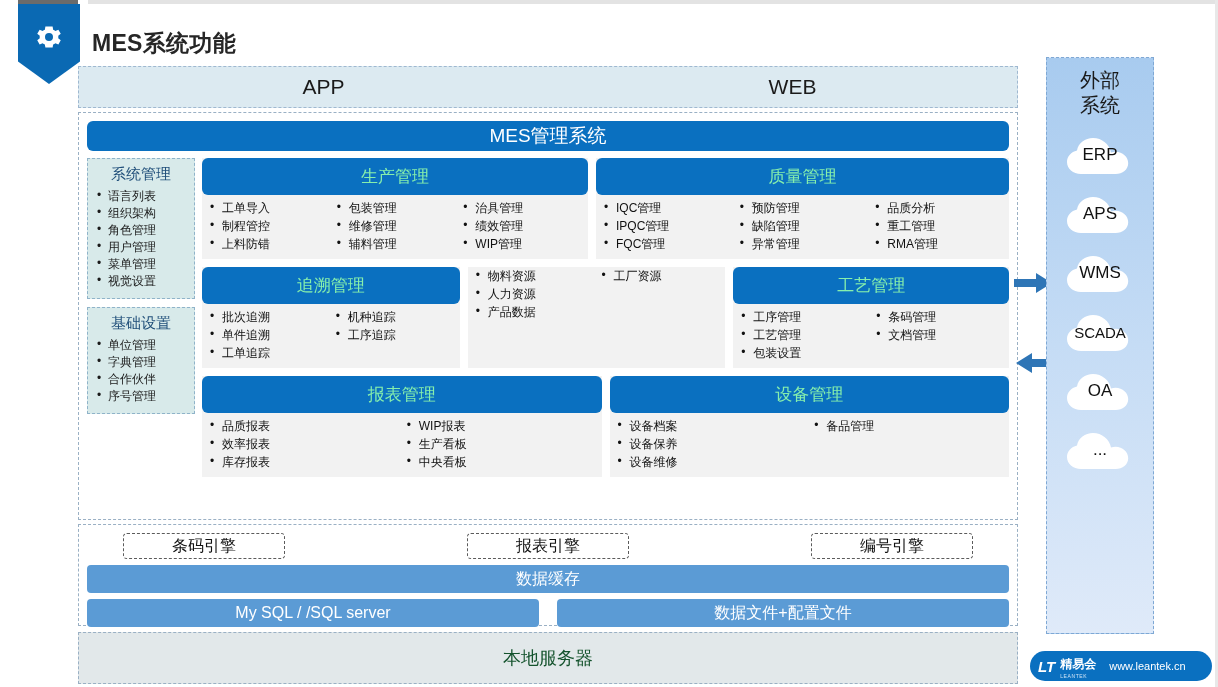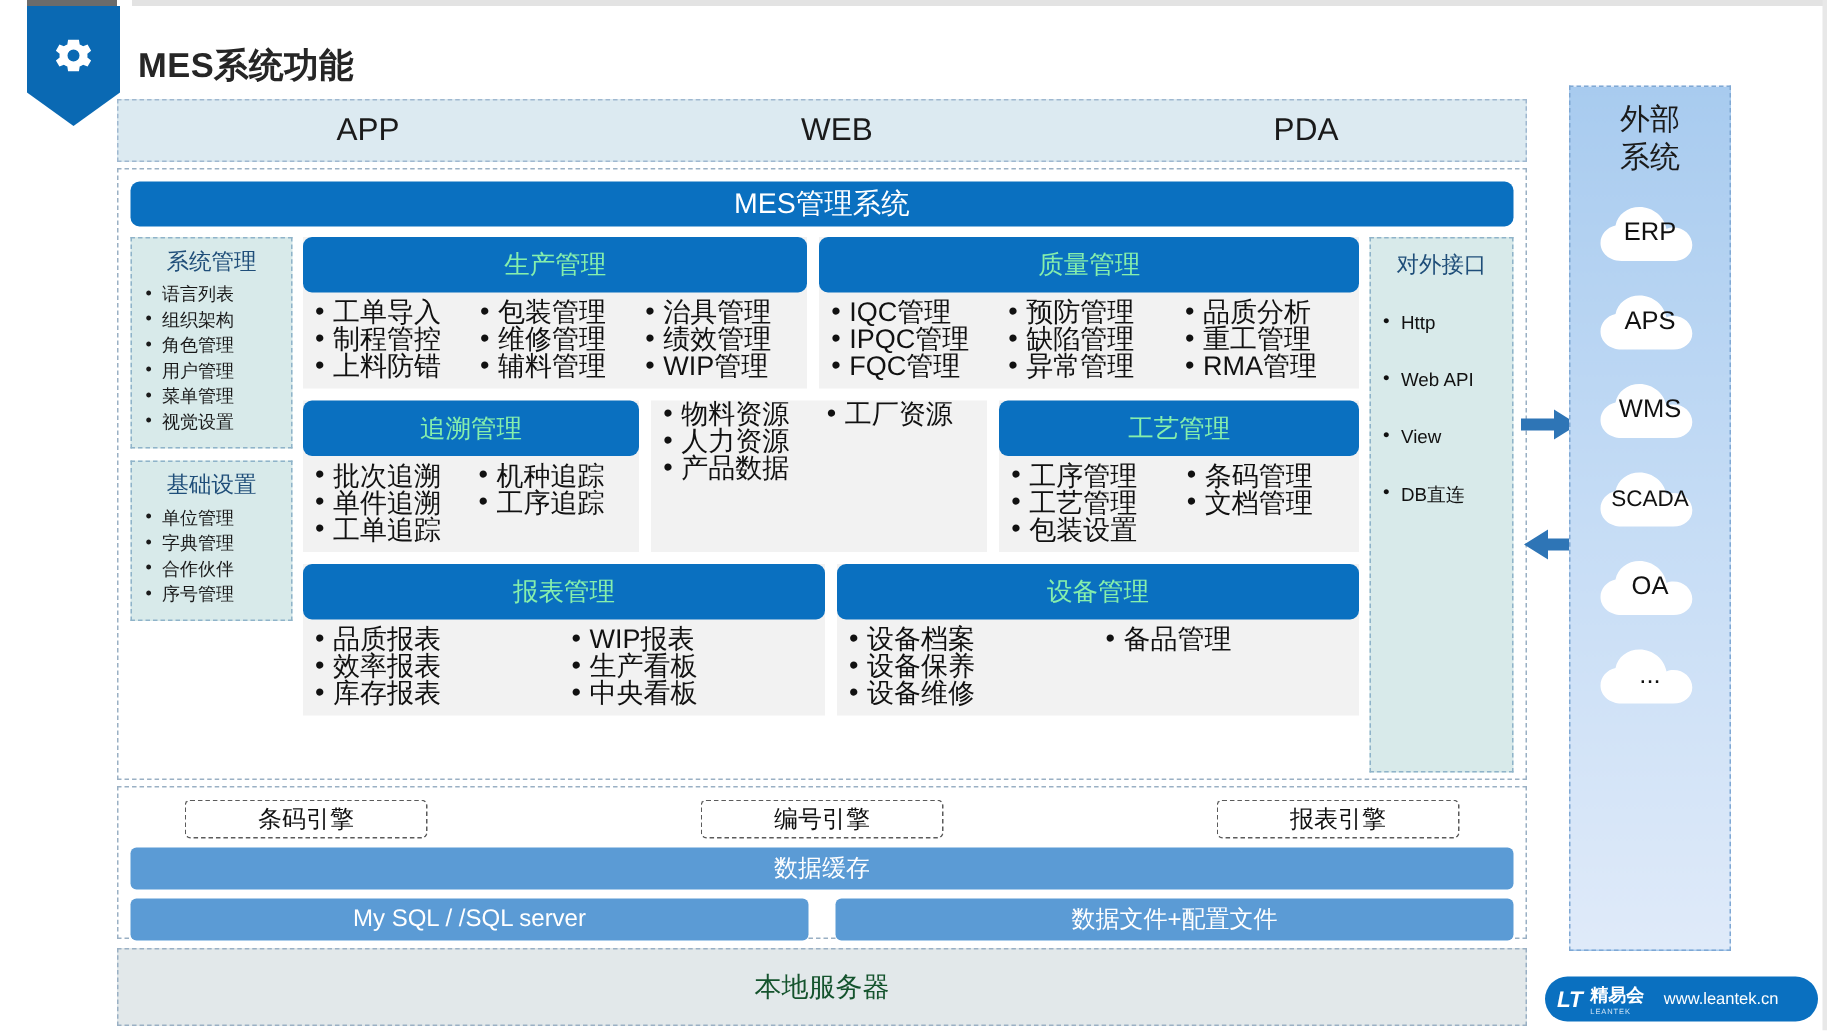--- a/index.html
+++ b/index.html
@@ -81,21 +81,21 @@
   .mod-row { display:flex; gap: 8px; }
   .module { background: #f2f2f2; padding-bottom: 2px; }
   .mod-head {
     background: #0a70c0; color:#86efac; border-radius: 6px;
     height: 37px; display:flex; align-items:center; justify-content:center;
     font-size: 17px; margin-bottom: 4px;
   }
   .mod-body { display:flex; gap: 2px; padding: 0 4px 4px 4px; }
   .mod-body ul { list-style:none; }
   .mod-body li {
-    font-size: 18px; color:#111; line-height: 18px;
+    font-size: 12px; color:#111; line-height: 18px;
     padding-left: 16px; position: relative; white-space: nowrap;
   }
   .mod-body li:before {
     content:"•"; position:absolute; left:4px; top:-1px; color:#111;
   }
 
   
   .iface-panel {
     width: 96px; border: 1px dashed #8fb3c9; background: #d8eaea;
     padding: 8px 4px;
@@ -184,21 +184,20 @@
   </svg>
 </div>
 
 <div class="page-title">MES系统功能</div>
 
 <div class="main-wrap">
 
   <div class="channel-bar">
     <div>APP</div>
     <div>WEB</div>
-    <div>PDA</div>
   </div>
 
   <div class="sys-box">
     <div class="mes-title-bar">MES管理系统</div>
 
     <div class="sys-cols">
 
       <div class="side-col">
         <div class="side-panel">
           <div class="sp-title">系统管理</div>
@@ -336,38 +335,29 @@
               </ul>
               <ul style="flex:1">
                 <li>备品管理</li>
               </ul>
             </div>
           </div>
         </div>
 
       </div>
 
-      <div class="iface-panel">
-        <div class="sp-title">对外接口</div>
-        <ul>
-          <li>Http</li>
-          <li>Web API</li>
-          <li>View</li>
-          <li>DB直连</li>
-        </ul>
-      </div>
 
     </div>
   </div>
 
   <div class="lower-box">
     <div class="engine-row">
       <div class="engine">条码引擎</div>
+      <div class="engine">报表引擎</div>
       <div class="engine">编号引擎</div>
-      <div class="engine">报表引擎</div>
     </div>
     <div class="cache-bar">数据缓存</div>
     <div class="db-row">
       <div class="db-bar">My SQL / /SQL server</div>
       <div class="db-bar">数据文件+配置文件</div>
     </div>
   </div>
 
   <div class="server-box">本地服务器</div>
 </div>

